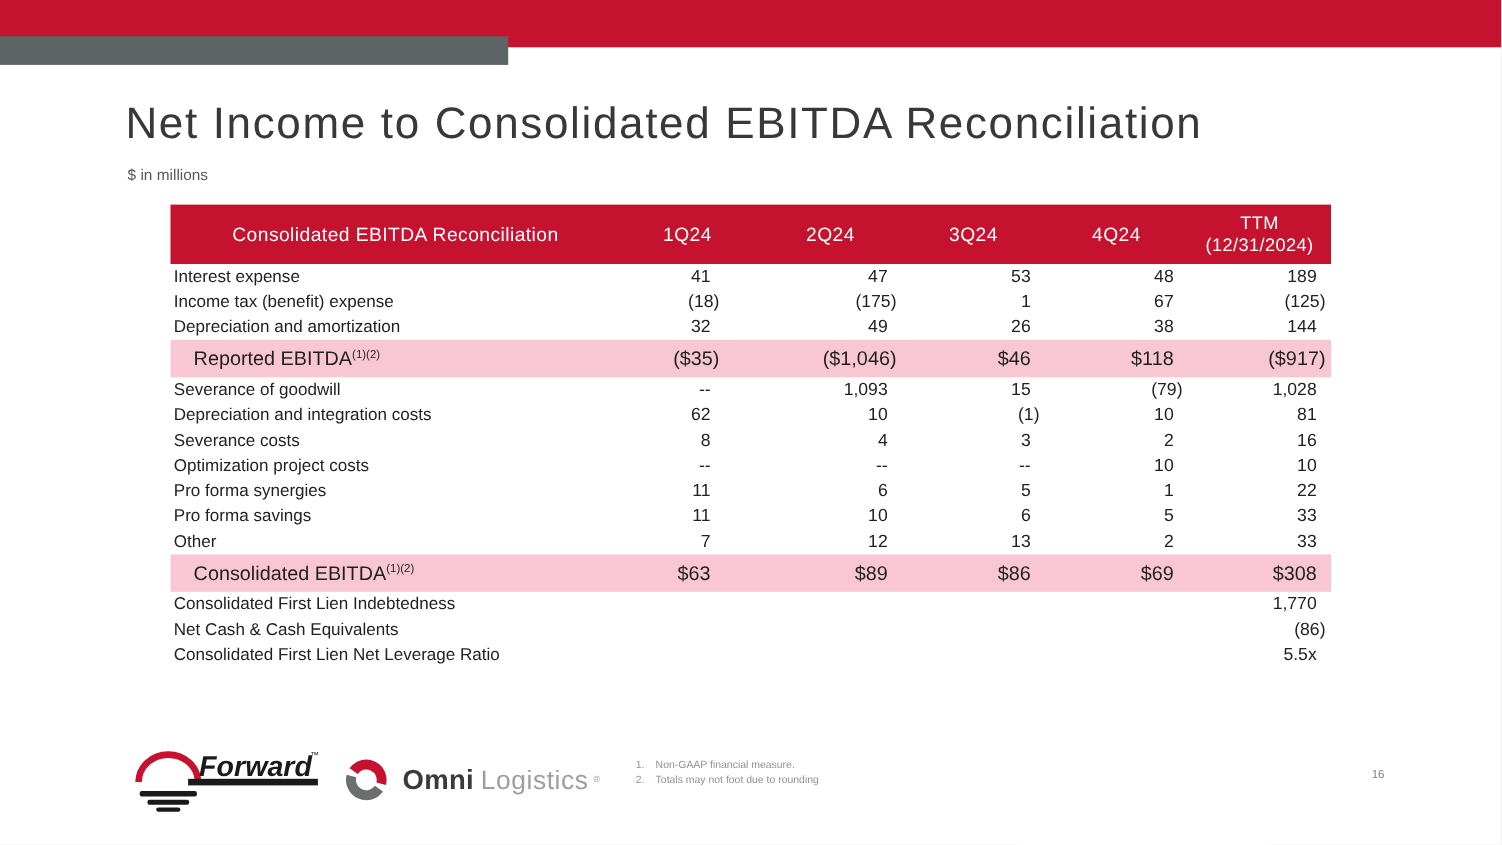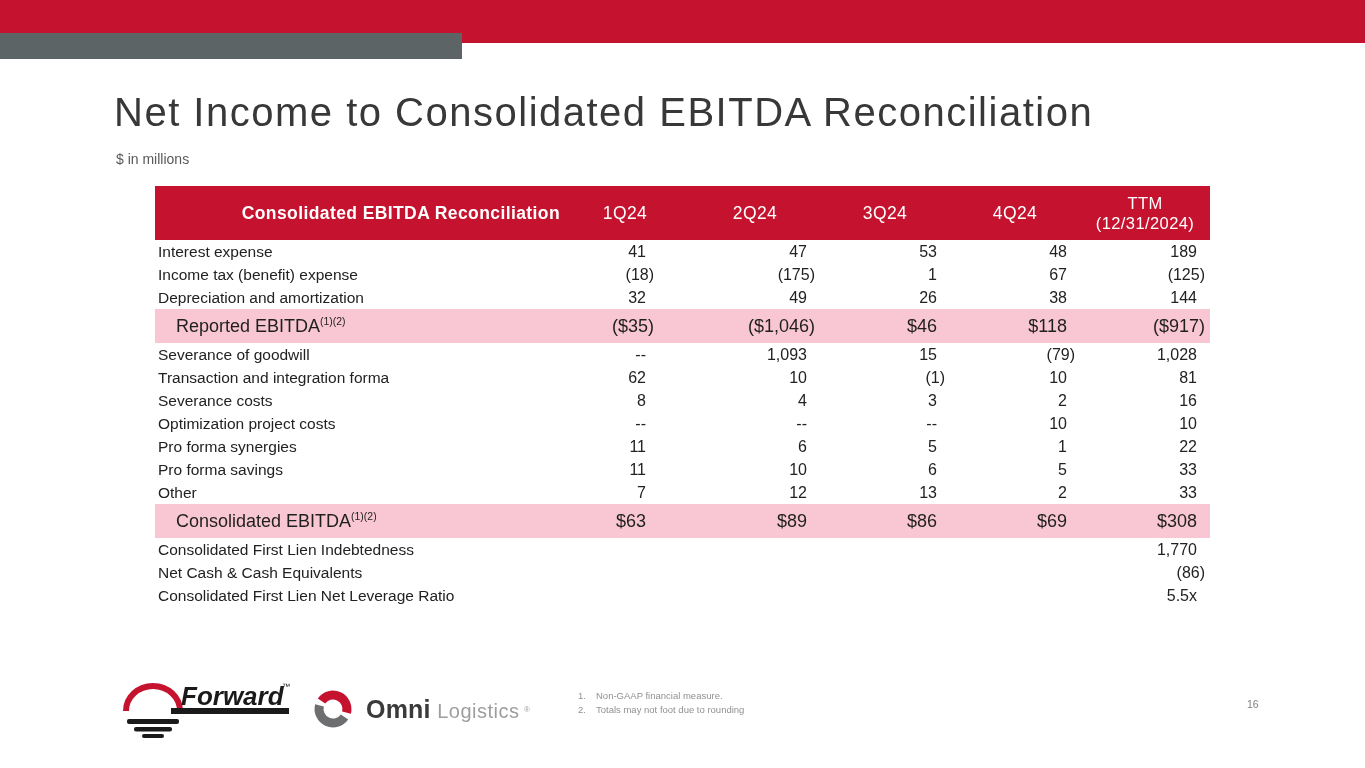--- a/index.html
+++ b/index.html
@@ -31,41 +31,41 @@
   table.recon{
     position:absolute;left:155px;top:186px;width:1055px;
     border-collapse:collapse;table-layout:fixed;color:#222;
   }
   table.recon col.c-lbl{width:405px;}
   table.recon col.c-num{width:130px;}
   thead th{
     background:var(--red);color:#fff;font-weight:400;
     font-size:17.5px;letter-spacing:0.4px;height:54px;vertical-align:middle;padding:0;
   }
-  th.lbl{text-align:right;padding-left:4px;font-weight:bold;}
+  th.lbl{text-align:center;padding-left:4px;}
   th.q{text-align:center;}
   th.ttm{text-align:center;line-height:20px;font-size:16.5px;}
   tbody td{height:23px;padding:0;vertical-align:middle;font-size:15.5px;}
   td.lbl{text-align:left;padding-left:3px;white-space:nowrap;}
   td.num{text-align:right;font-size:16px;white-space:nowrap;padding-right:13px;}
   td.num.paren{padding-right:5px;}
   td.num.c0{padding-right:44px;}
   td.num.c0.paren{padding-right:36px;}
   tr.highlight td{background:var(--pink);height:34px;font-size:18px;color:#1f1f1f;}
   tr.highlight td.lbl{padding-left:21px;}
   tbody sup{font-size:0.58em;vertical-align:super;letter-spacing:0;}
 
   
   .forward-logo{position:absolute;left:118px;top:677px;width:178px;height:64px;}
   .omni-logo{
     position:absolute;left:310px;top:685px;height:48px;
     display:flex;align-items:center;gap:10px;
   }
   .omni-word1{font-size:25px;font-weight:700;color:#3a3a3a;letter-spacing:0.2px;}
-  .omni-word2{font-size:20px;font-weight:400;color:#9c9ea0;letter-spacing:0.5px;margin-left:2px;}
+  .omni-word2{font-size:24px;font-weight:400;color:#9c9ea0;letter-spacing:0.5px;margin-left:2px;}
   .omni-reg{font-size:8px;color:#9c9ea0;vertical-align:super;}
   .footnotes{position:absolute;left:578px;top:689px;font-size:9.5px;color:#8f9194;line-height:14px;}
   .fn-num{display:inline-block;width:18px;}
   .page-num{position:absolute;left:1247px;top:698px;font-size:10.5px;color:#808080;}
 </style>
 </head>
 <body>
 
 <div class="slide">
 
@@ -132,21 +132,21 @@
         </tr>
         <tr>
           <td class="lbl">Severance of goodwill</td>
           <td class="num c0">--</td>
           <td class="num c1">1,093</td>
           <td class="num c2">15</td>
           <td class="num c3 paren">(79)</td>
           <td class="num c4">1,028</td>
         </tr>
         <tr>
-          <td class="lbl">Transaction and integration forma</td>
+          <td class="lbl">Depreciation and integration costs</td>
           <td class="num c0">62</td>
           <td class="num c1">10</td>
           <td class="num c2 paren">(1)</td>
           <td class="num c3">10</td>
           <td class="num c4">81</td>
         </tr>
         <tr>
           <td class="lbl">Severance costs</td>
           <td class="num c0">8</td>
           <td class="num c1">4</td>

